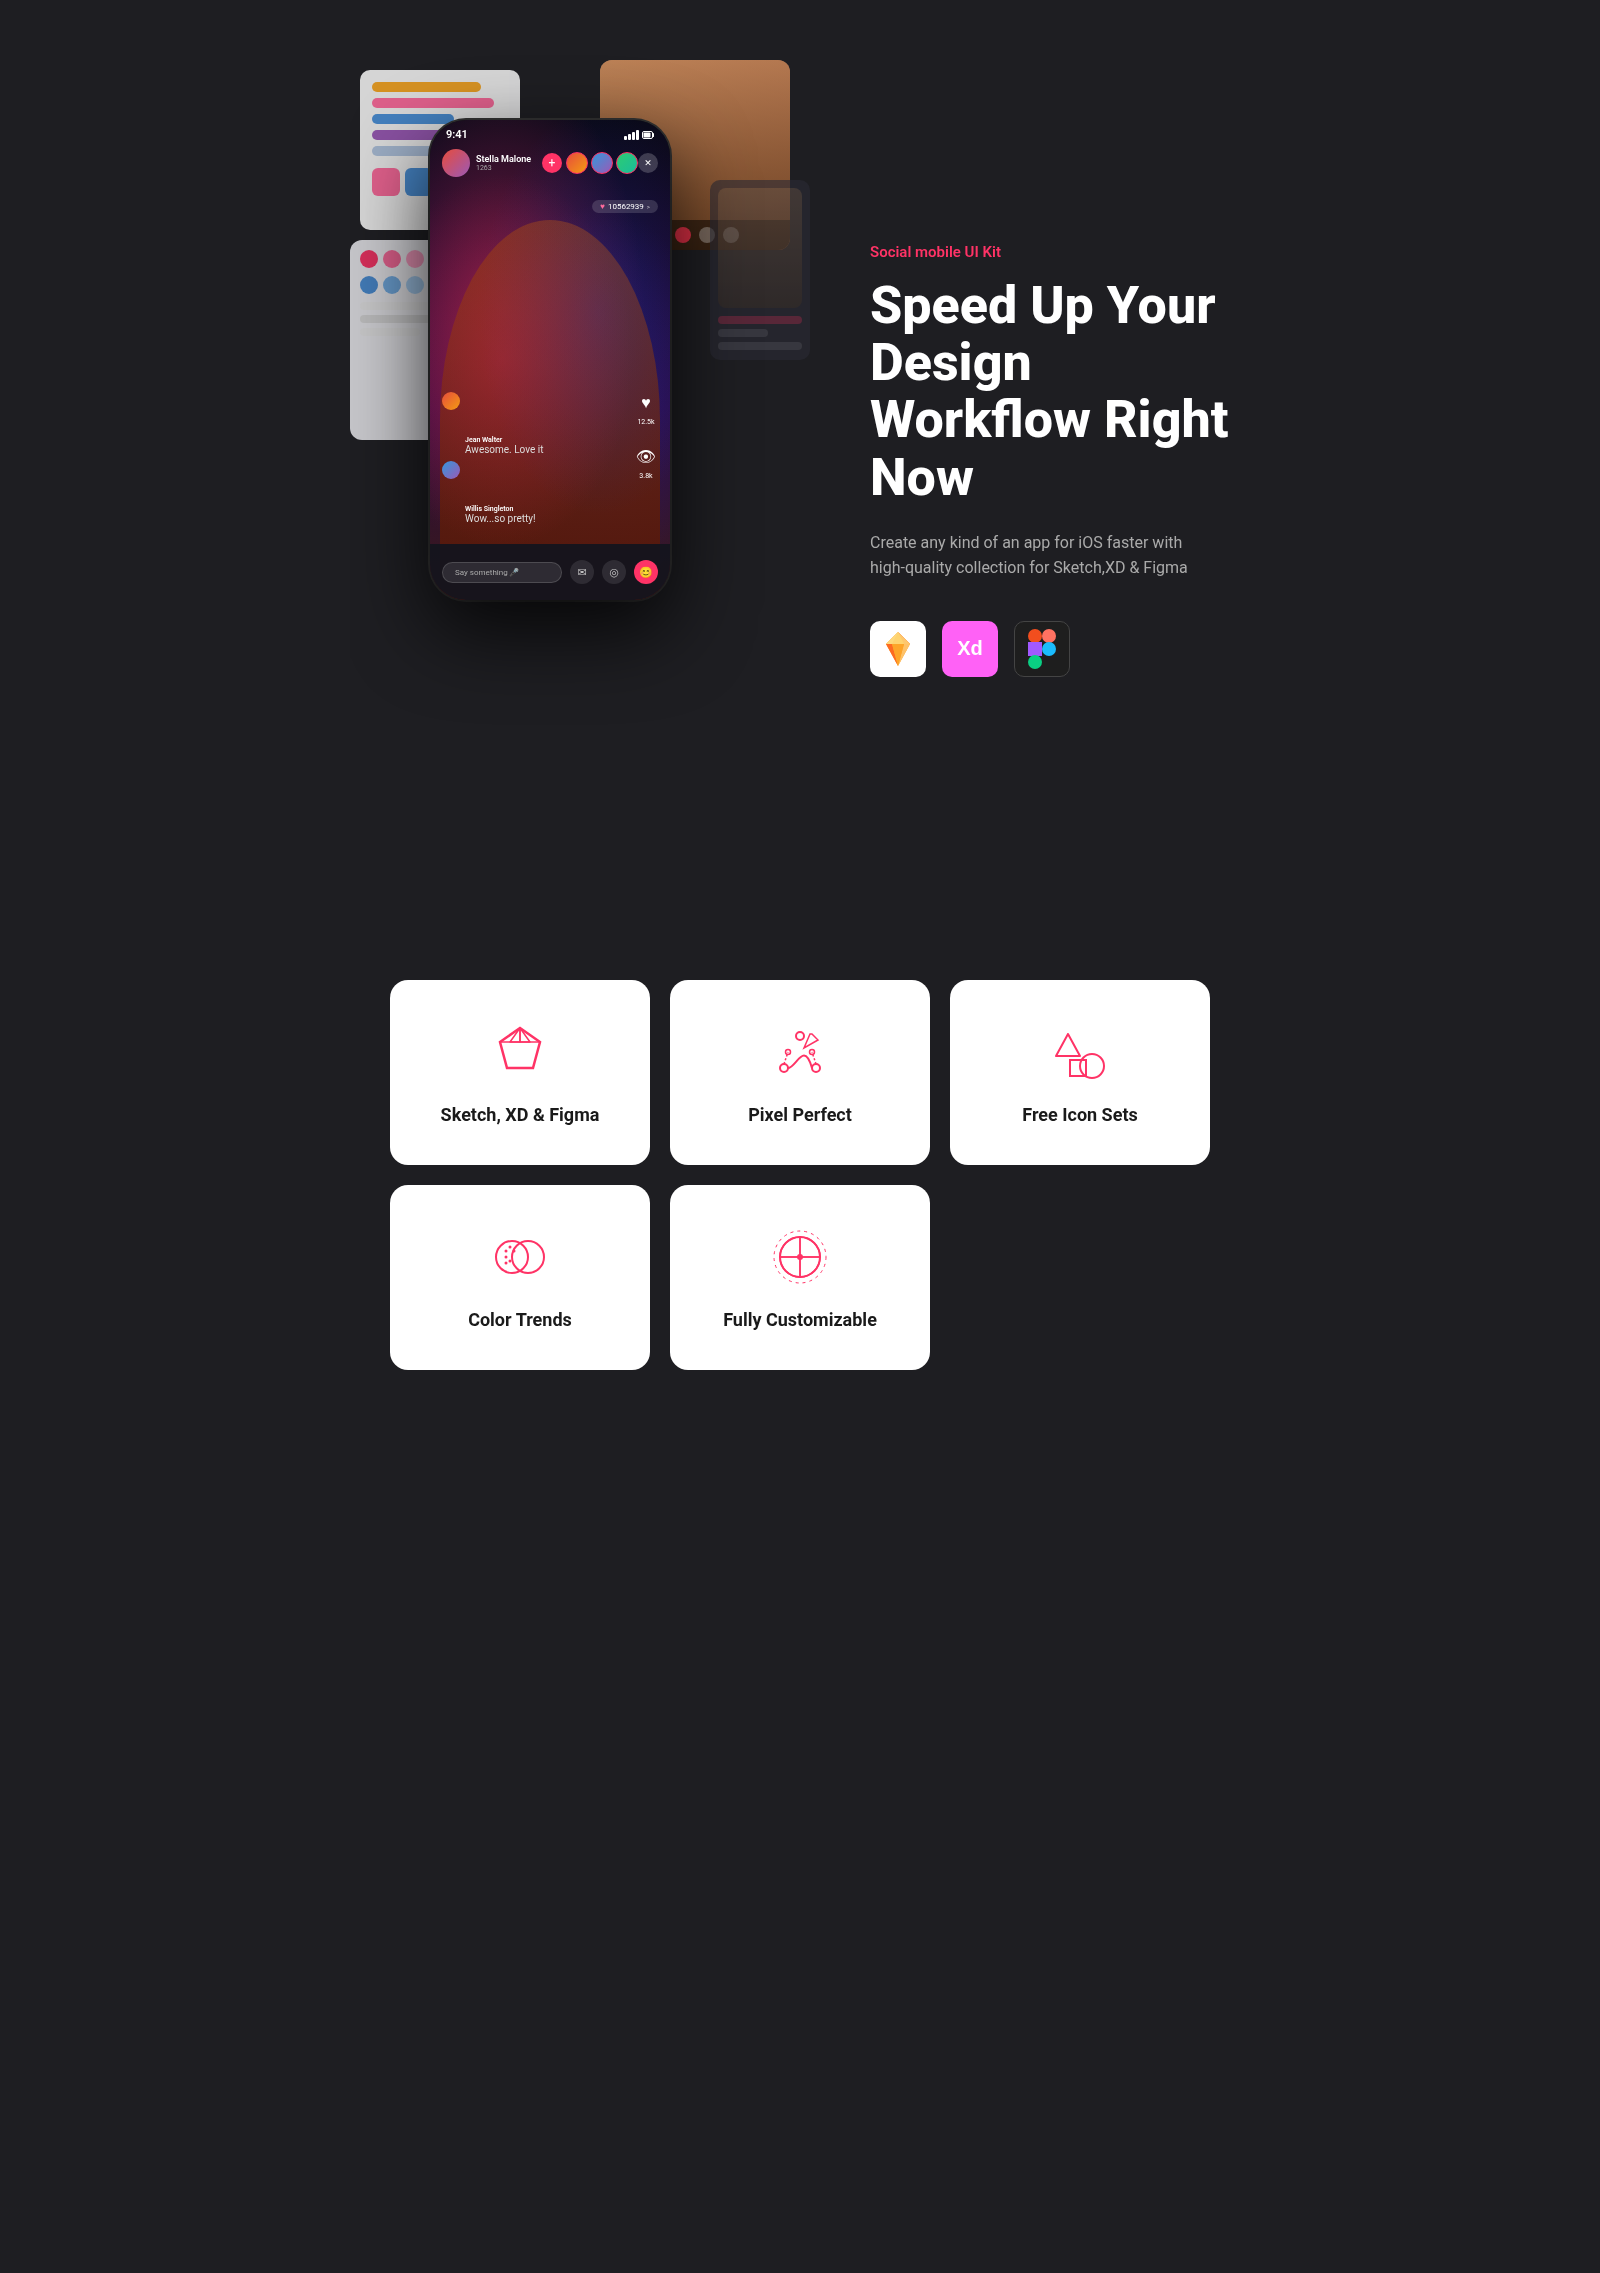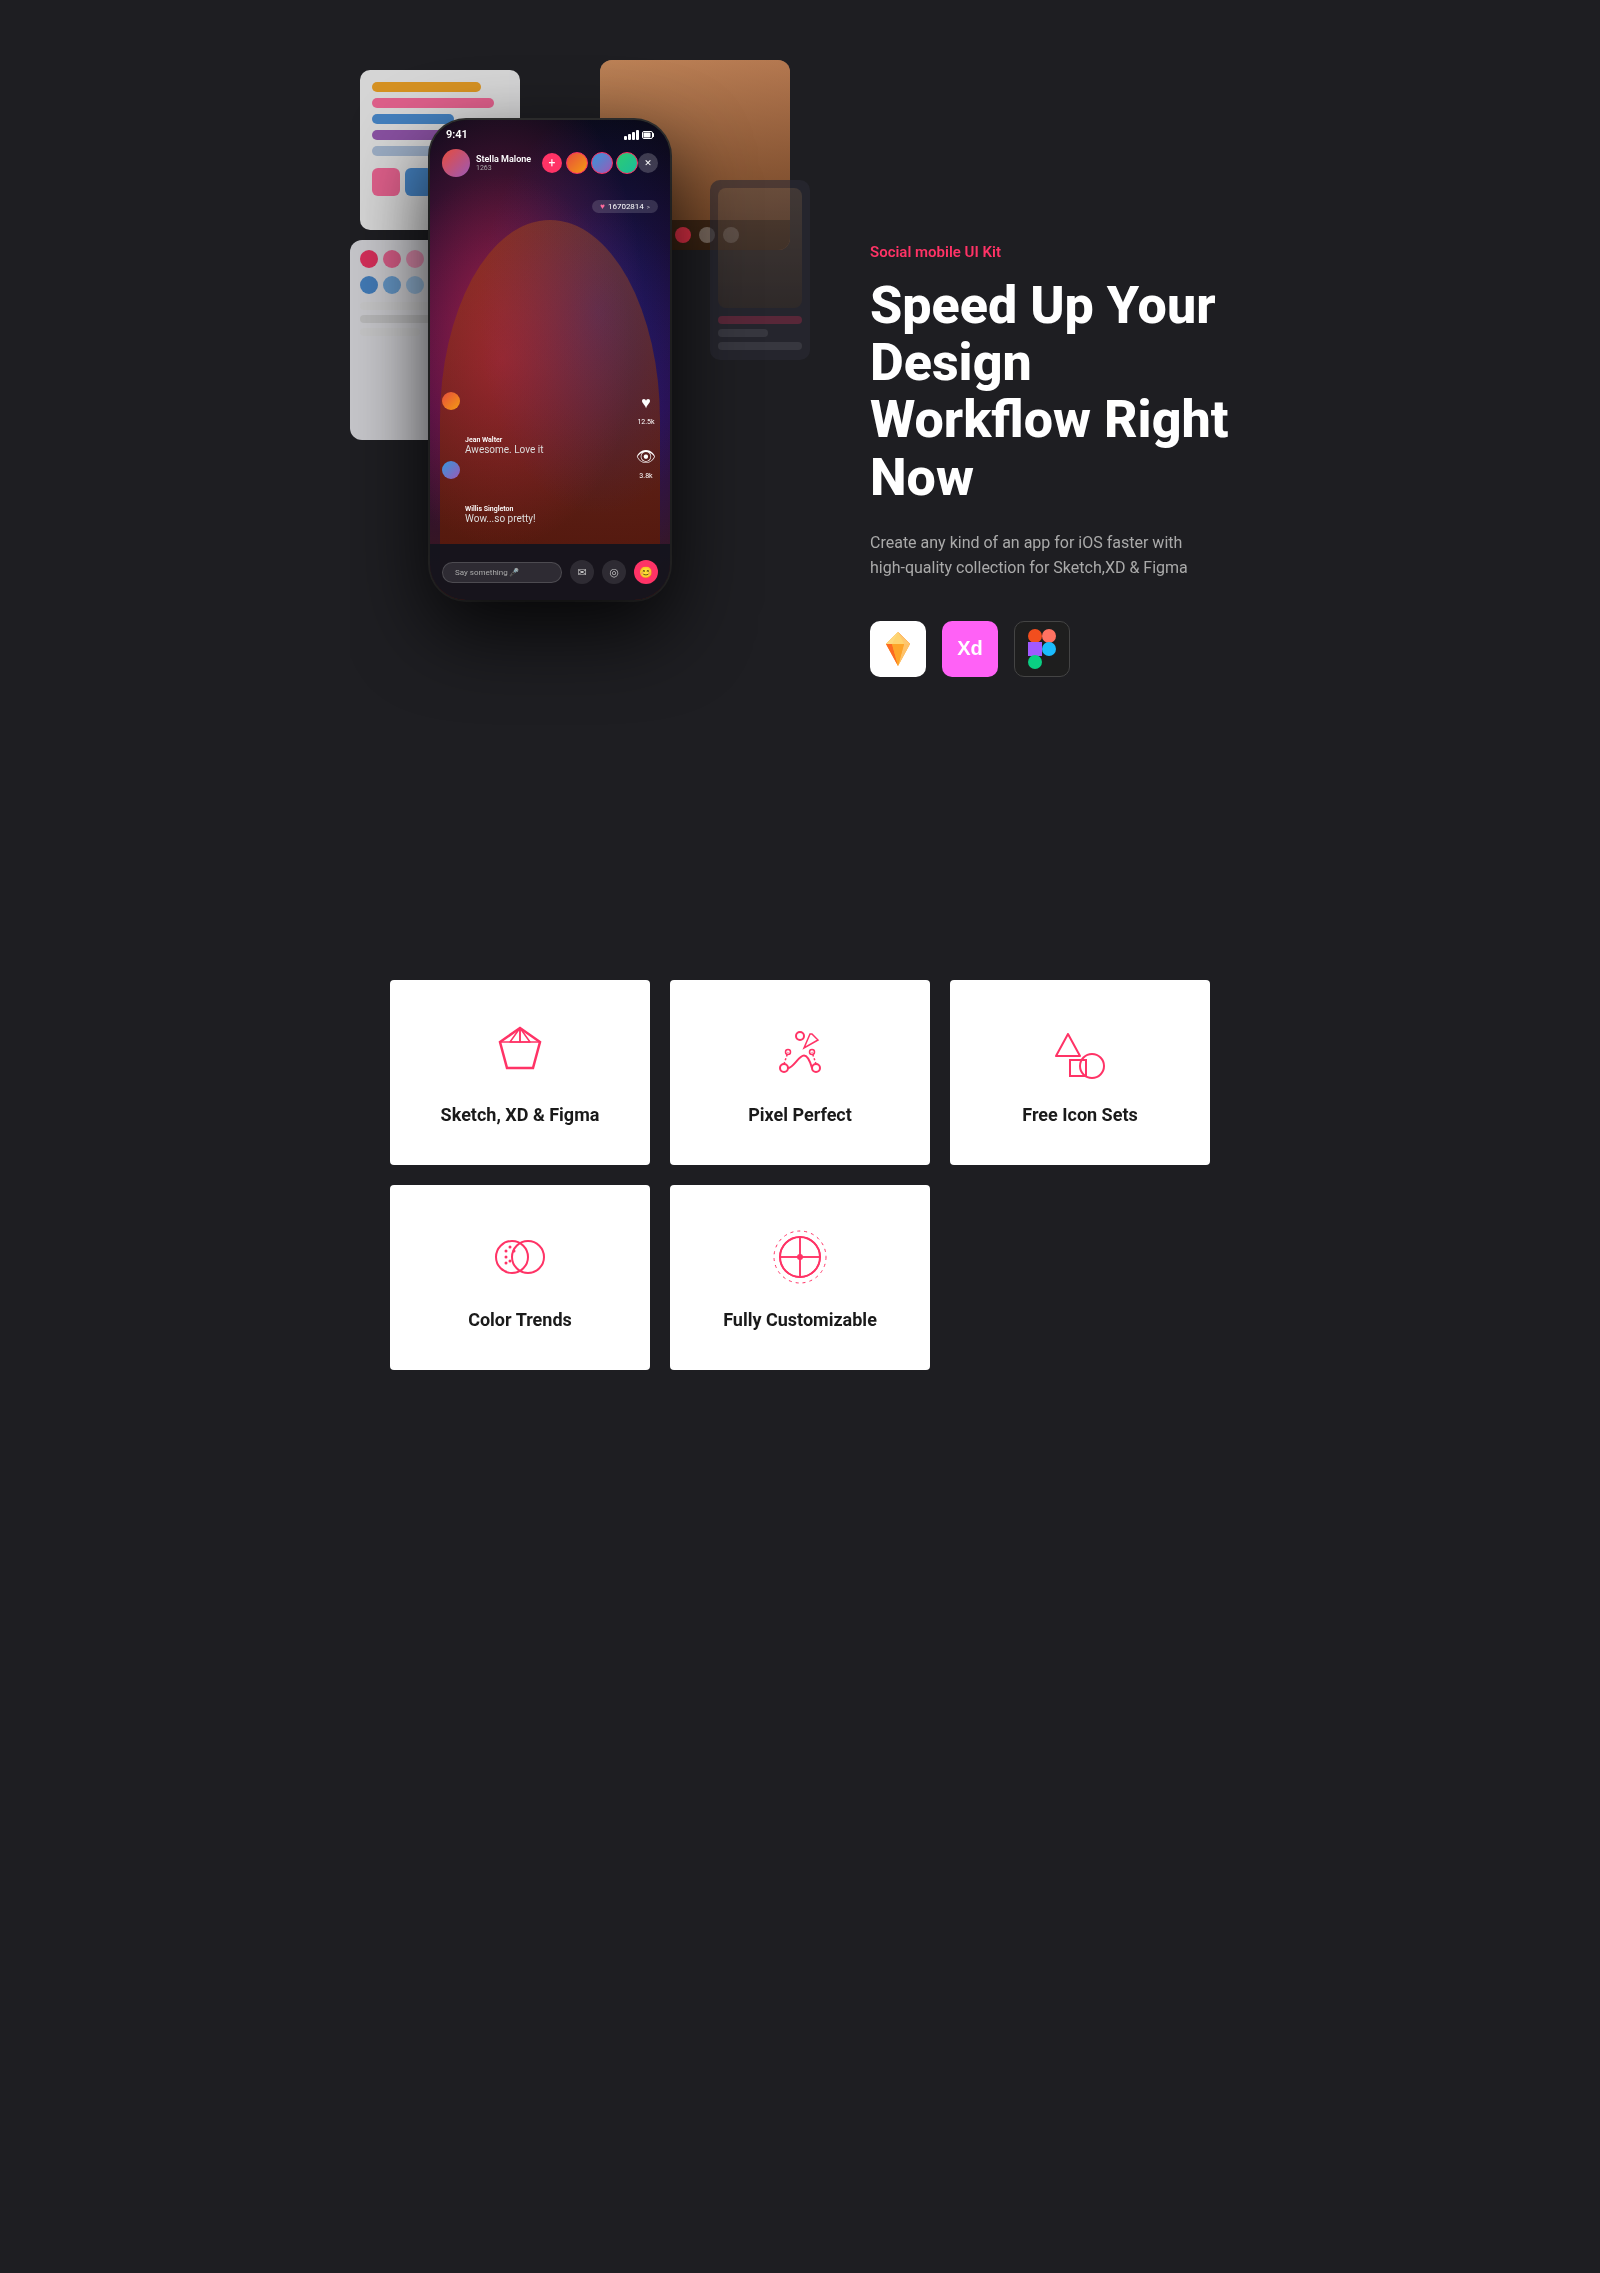--- a/index.html
+++ b/index.html
@@ -381,21 +381,21 @@
     }
 
     .features-grid {
       display: grid;
       grid-template-columns: repeat(3, 1fr);
       gap: 20px;
     }
 
     .feature-card {
       background: #fff;
-      border-radius: 4px;
+      border-radius: 18px;
       padding: 40px 20px;
       display: flex;
       flex-direction: column;
       align-items: center;
       gap: 20px;
       text-align: center;
     }
 
     .feature-icon-wrap {
       width: 64px;
@@ -535,21 +535,21 @@
           <div class="story-avatars">
             <div class="story-av"></div>
             <div class="story-av"></div>
             <div class="story-av"></div>
           </div>
           <div class="close-btn">✕</div>
         </div>
 
         <div class="like-count">
           <span style="color:#ff6b9d;">♥</span>
-          <span>16702814</span>
+          <span>10562939</span>
           <span style="font-size:6px;opacity:0.7;">&gt;</span>
         </div>
 
         <div class="side-actions">
           <div class="action-item">
             <div class="action-icon">♥</div>
             <div class="action-count">12.5k</div>
           </div>
           <div class="action-item">
             <div class="action-icon">👁</div>

